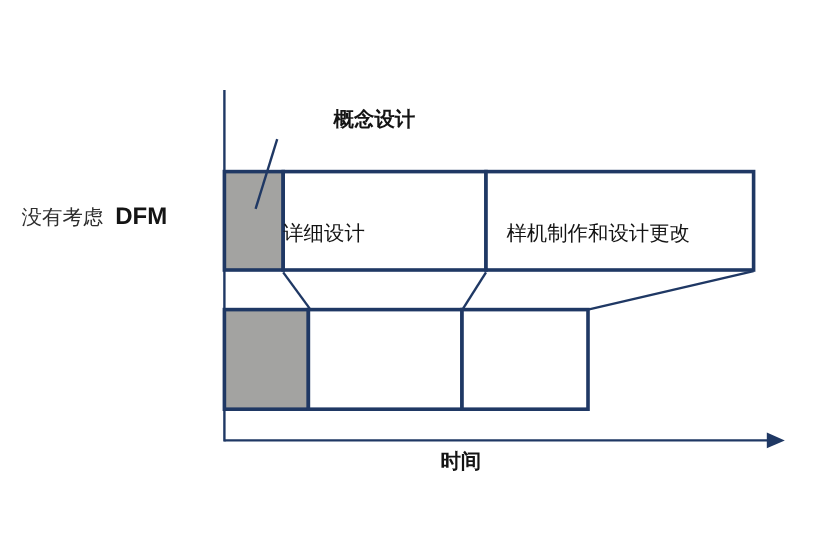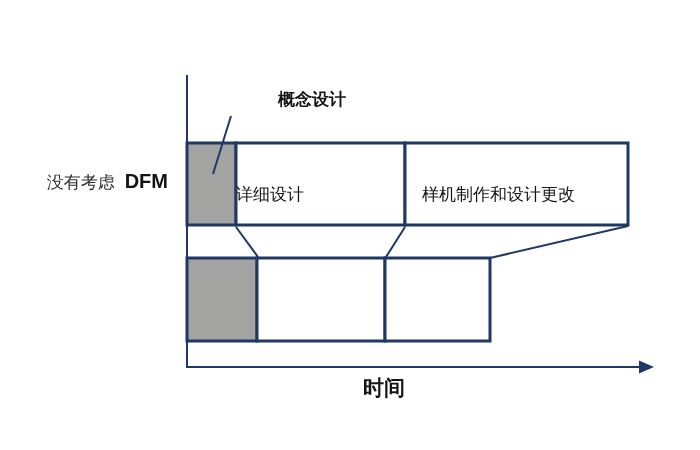--- a/index.html
+++ b/index.html
@@ -18,24 +18,24 @@
   }
   svg.layer{position:absolute;left:0;top:0;width:700px;height:450px;}
   svg .box{stroke:var(--navy);stroke-width:3;fill:#FFFFFF;}
   svg .box.shaded{fill:var(--gray);}
   svg .axis{stroke:var(--navy);stroke-width:2;fill:none;}
   svg .thin{stroke:var(--navy);stroke-width:2;fill:none;}
   svg .arrowhead{fill:var(--navy);stroke:none;}
   .lbl{position:absolute;line-height:1.2;white-space:nowrap;}
   .phase-lbl{font-weight:normal;font-size:17px;text-align:left;color:var(--text);margin-top:12px;}
   .annot{font-weight:bold;font-size:17px;text-align:center;color:var(--text);}
-  .axis-lbl{font-weight:bold;font-size:21px;text-align:center;color:var(--text);}
+  .axis-lbl{font-weight:bold;font-size:17px;text-align:center;color:var(--text);}
   .row-lbl{
     font-family:"Liberation Serif","DejaVu Serif",serif;
-    font-size:17px;color:var(--text_soft);text-align:right;
+    font-size:17px;color:var(--text_soft);
   }
   .row-lbl .dfm{
     font-family:"Liberation Sans","DejaVu Sans",sans-serif;
     font-weight:bold;font-size:20px;color:var(--text);margin-left:10px;
   }
 </style>
 </head>
 <body>
 
 <div class="stage">

